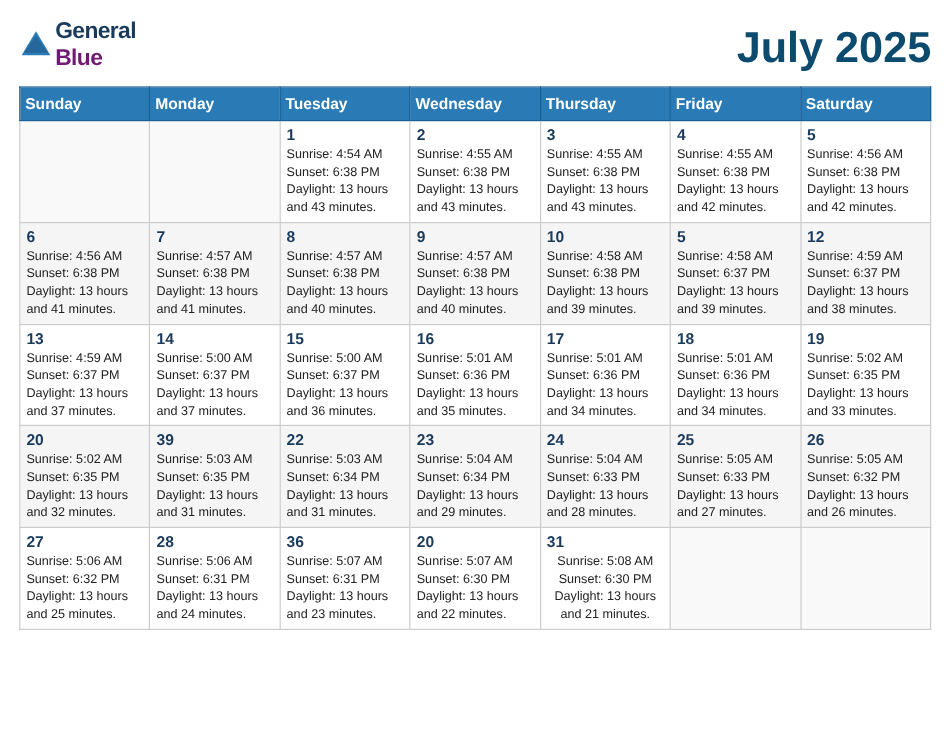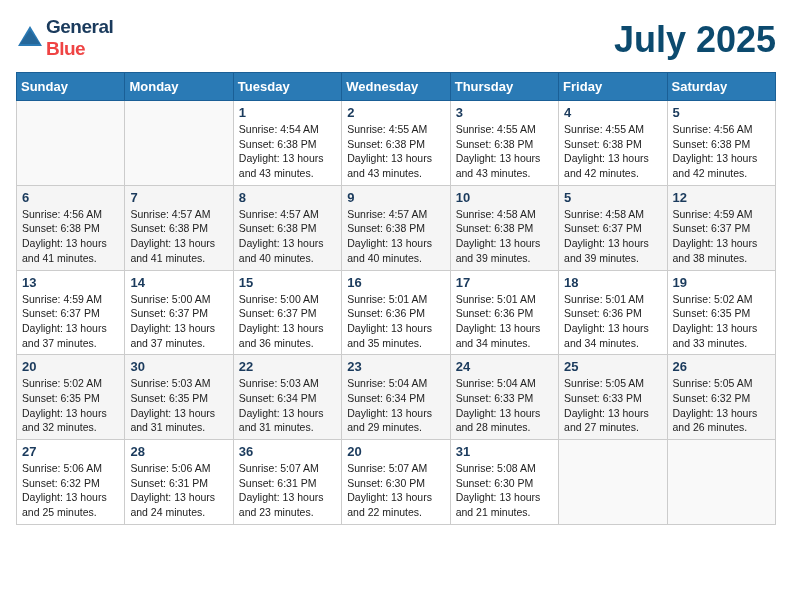--- a/index.html
+++ b/index.html
@@ -79,21 +79,21 @@
     }
     .logo-line1 {
       font-size: 19px;
       font-weight: 900;
       color: #1a3a5c;
       letter-spacing: -0.5px;
     }
     .logo-line2 {
       font-size: 19px;
       font-weight: 900;
-      color: #ef4444;
+      color: #701a75;
       letter-spacing: -0.5px;
     }
   </style>
 </head>
 <body>
 
 <div class="header">
   <div class="logo-wrapper">
     <svg class="logo-svg" viewBox="0 0 28 28">
       <polygon points="14,2 26,22 2,22" fill="#2a7ab5"></polygon>
@@ -265,21 +265,21 @@
       </tr>
       <tr>
         <td>
           <div class="day-num">20</div>
           <div class="day-info" style="white-space: pre-line;">Sunrise: 5:02 AM
 Sunset: 6:35 PM
 Daylight: 13 hours
 and 32 minutes.</div>
         </td>
         <td>
-          <div class="day-num">30</div>
+          <div class="day-num">39</div>
           <div class="day-info" style="white-space: pre-line;">Sunrise: 5:03 AM
 Sunset: 6:35 PM
 Daylight: 13 hours
 and 31 minutes.</div>
         </td>
         <td>
           <div class="day-num">22</div>
           <div class="day-info" style="white-space: pre-line;">Sunrise: 5:03 AM
 Sunset: 6:34 PM
 Daylight: 13 hours
@@ -338,21 +338,21 @@
         </td>
         <td>
           <div class="day-num">20</div>
           <div class="day-info" style="white-space: pre-line;">Sunrise: 5:07 AM
 Sunset: 6:30 PM
 Daylight: 13 hours
 and 22 minutes.</div>
         </td>
         <td>
           <div class="day-num">31</div>
-          <div class="day-info" style="white-space: pre-line;">Sunrise: 5:08 AM
+          <div class="day-info" style="white-space: pre-line; text-align: center;">Sunrise: 5:08 AM
 Sunset: 6:30 PM
 Daylight: 13 hours
 and 21 minutes.</div>
         </td>
         <td class="empty-cell"></td>
         <td class="empty-cell"></td>
       </tr>
     </tbody>
 </table>
 

